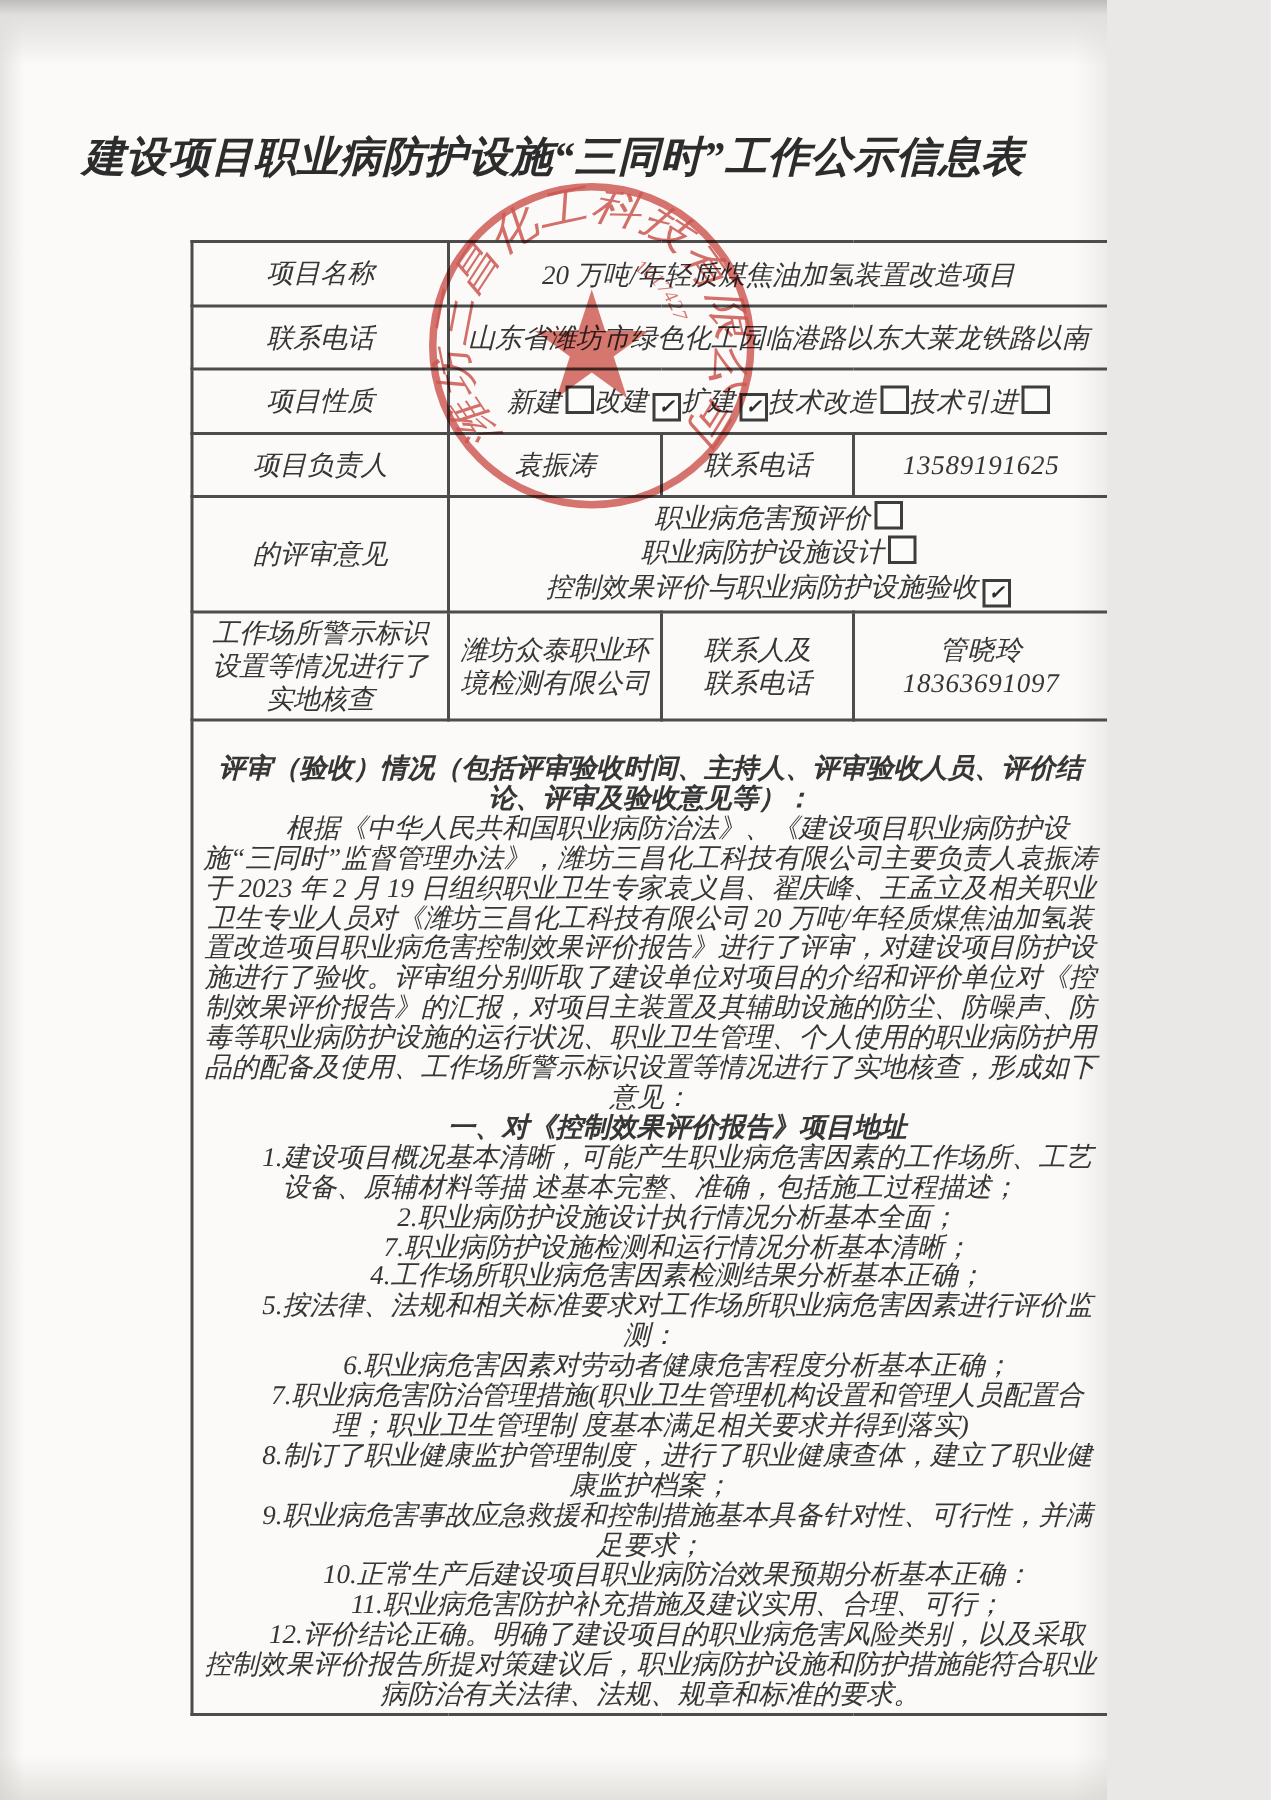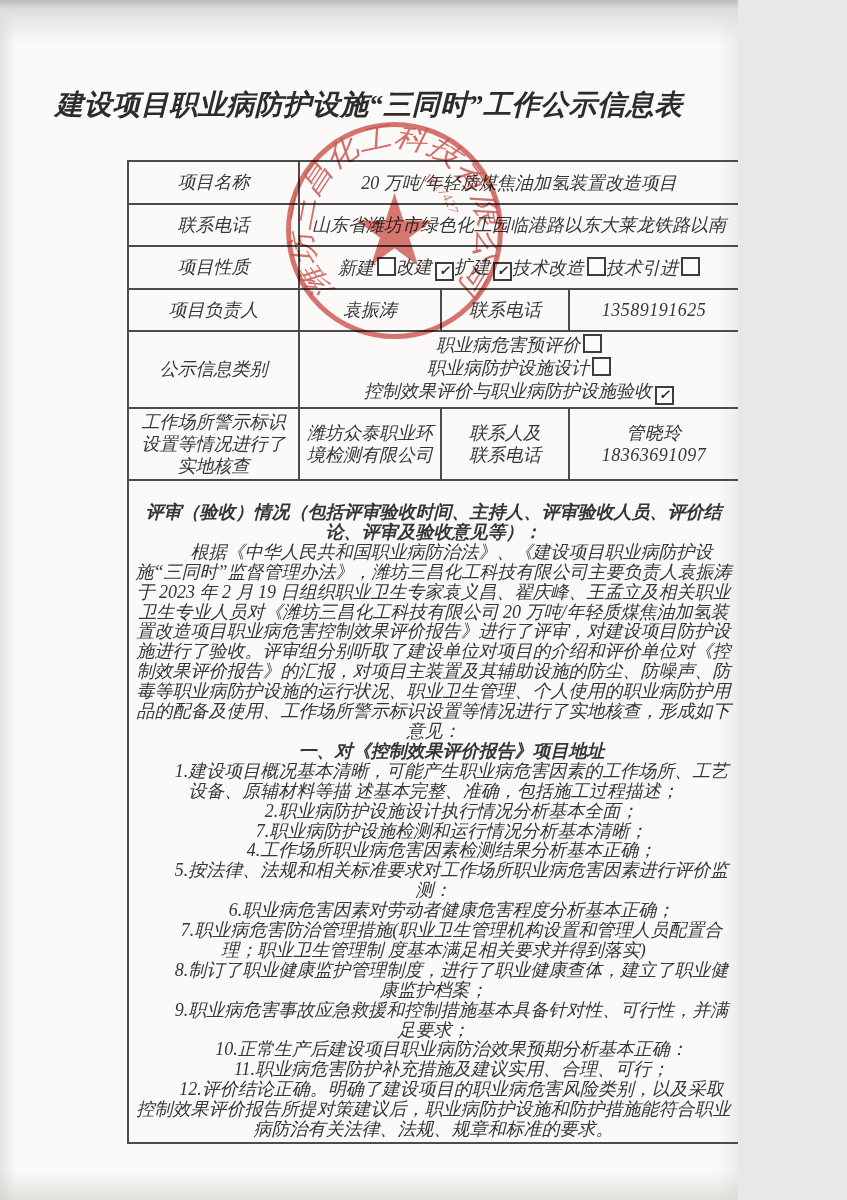--- a/index.html
+++ b/index.html
@@ -89,21 +89,21 @@
             </div>
       </td>
     </tr>
     <tr class="r4">
       <td class="lbl">项目负责人</td>
       <td>袁振涛</td>
       <td>联系电话</td>
       <td class="num">13589191625</td>
     </tr>
     <tr class="r5">
-      <td class="lbl">公示信息类别</td>
+      <td class="lbl">的评审意见</td>
       <td colspan="3" class="cat-cell">
             <div>职业病危害预评价<span class="cb"></span></div>
             <div>职业病防护设施设计<span class="cb"></span></div>
             <div>控制效果评价与职业病防护设施验收<span class="cb">✓</span></div>
           </td>
     </tr>
     <tr class="r6">
       <td class="small-lbl">工作场所警示标识设置等情况进行了实地核查</td>
       <td class="small-lbl">潍坊众泰职业环境检测有限公司</td>
       <td class="prewrap">联系人及

